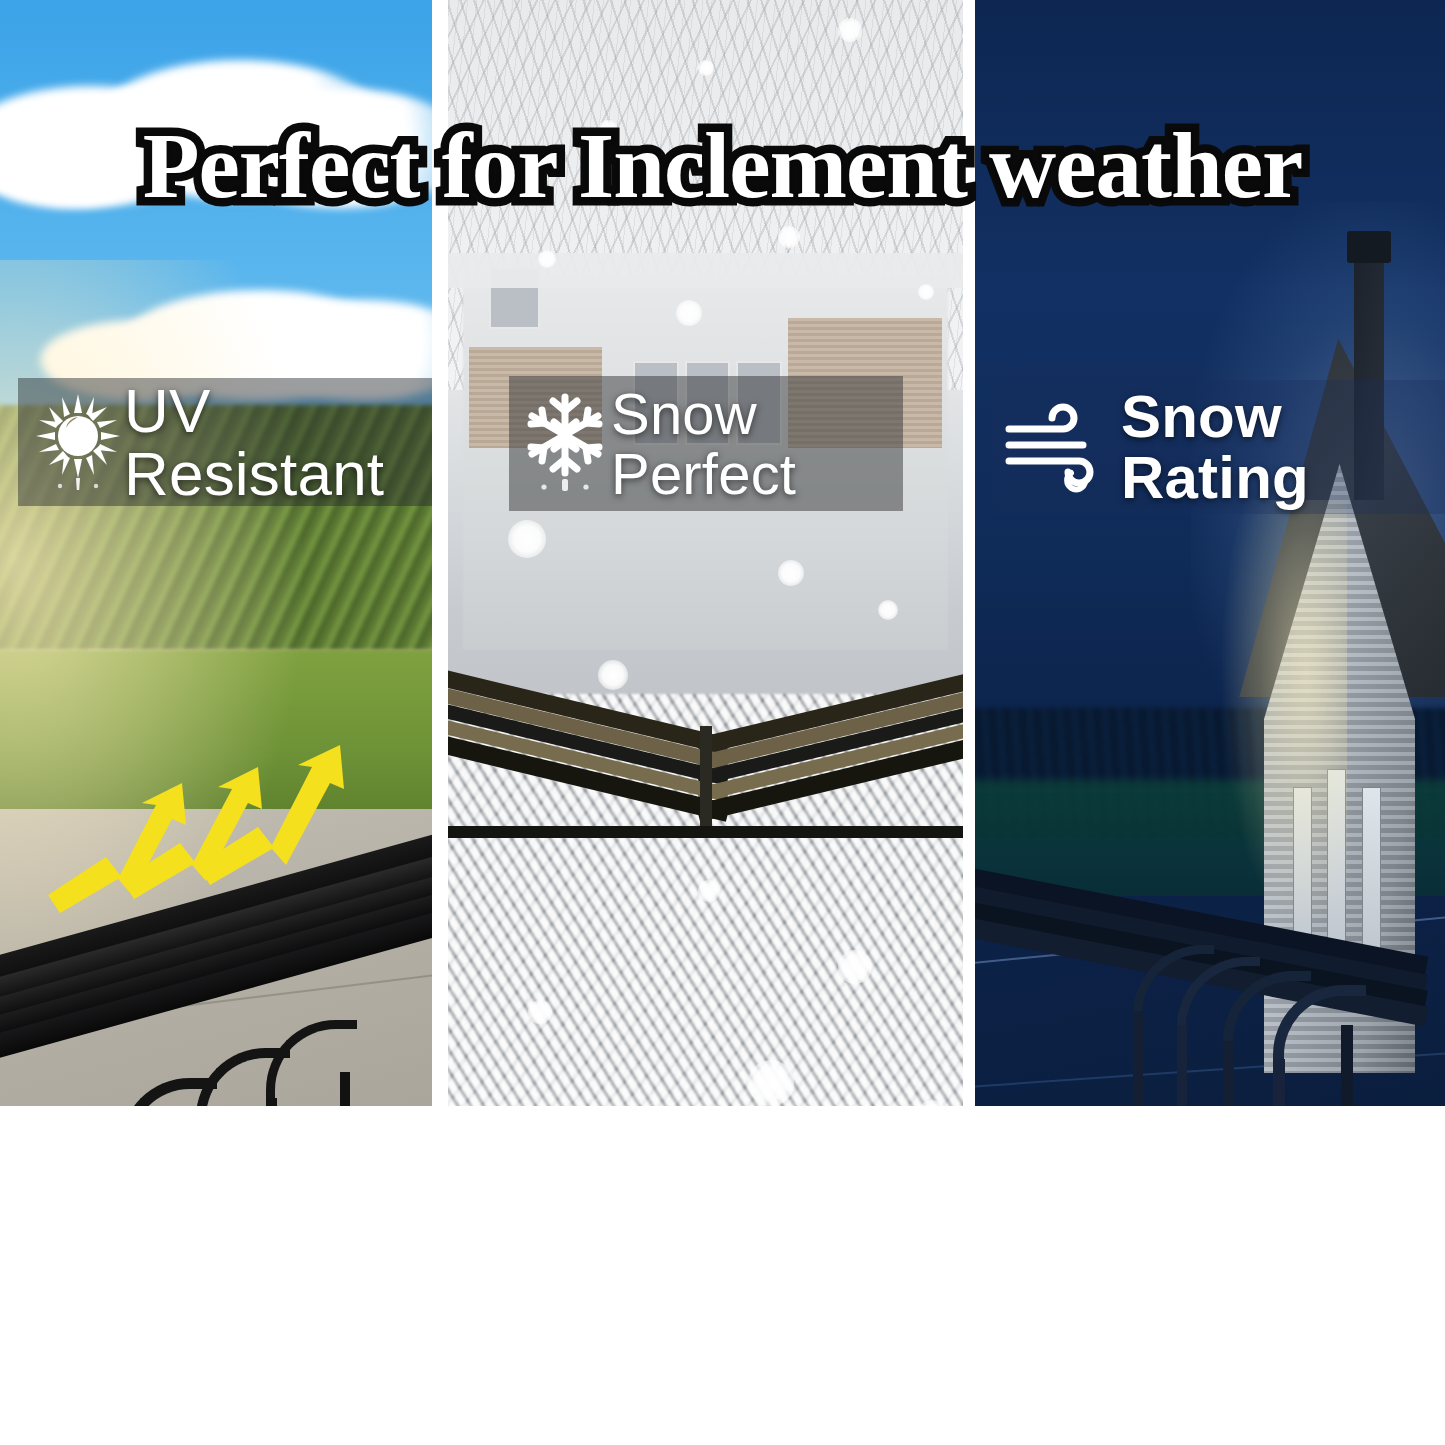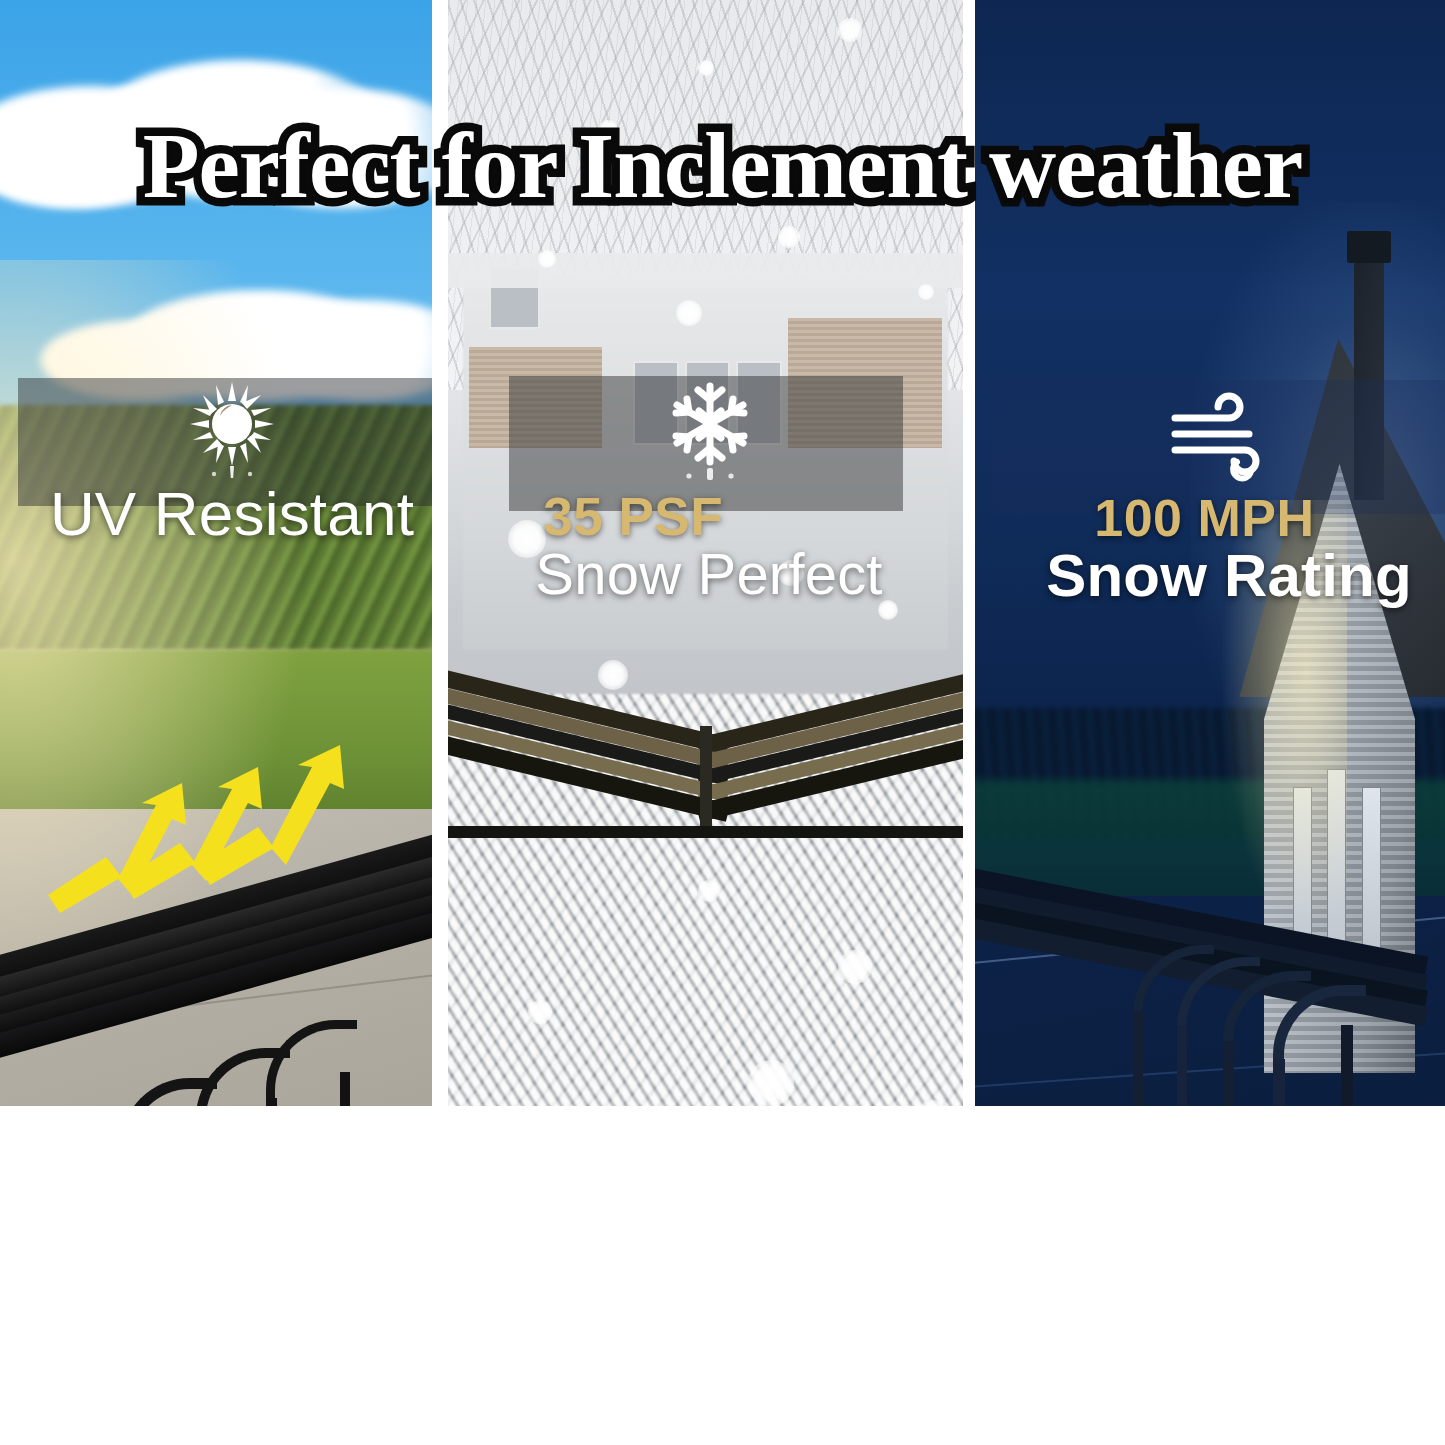--- a/index.html
+++ b/index.html
@@ -212,21 +212,20 @@
     paint-order: stroke fill;
     text-shadow:
       0 0 1px #0a0a0a, 0 0 2px #0a0a0a, 0 0 4px #0a0a0a;
   }
 
   
   .badge {
     position:absolute;
     display:flex; align-items:center;
     box-sizing:border-box;
-    flex-direction:column;
   }
   #badge-uv {
     left:18px; top:378px; width:414px; height:128px;
     background: rgba(38,41,46,.46);
     padding-left:14px;
   }
   #badge-snow {
     left:509px; top:376px; width:394px; height:135px;
     background: rgba(58,60,62,.52);
     padding-left:8px;
@@ -488,35 +487,33 @@
           <line x1="27" y1="61" x2="25" y2="74"></line>
         </g>
         <g fill="#ffffff">
           <rect x="45" y="92" width="6" height="12" rx="2" opacity=".85"></rect>
           <circle cx="27" cy="100" r="2.6" opacity=".8"></circle>
           <circle cx="69" cy="100" r="2.6" opacity=".8"></circle>
         </g>
       </svg>
     </span>
     <span class="badge-text">
-      <span class="line-top">35 PSF</span>
       <span class="line-main">Snow Perfect</span>
     </span>
   </div>
 
   <div class="badge" id="badge-wind">
     <span class="badge-icon">
       <svg width="108" height="108" viewBox="0 0 108 108">
         <g stroke="#ffffff" stroke-width="7" fill="none" stroke-linecap="round">
           <path d="M4 38 H58 a11 11 0 1 0 -11 -11"></path>
           <path d="M4 54 H78"></path>
           <path d="M4 70 H74 a11 11 0 1 1 -11 11"></path>
           <path d="M66 82 a9 9 0 1 0 14 9" stroke-width="6"></path>
         </g>
       </svg>
     </span>
     <span class="badge-text">
-      <span class="line-top">100 MPH</span>
       <span class="line-main">Snow Rating</span>
     </span>
   </div>
 
 </div>
 
 </body></html>

